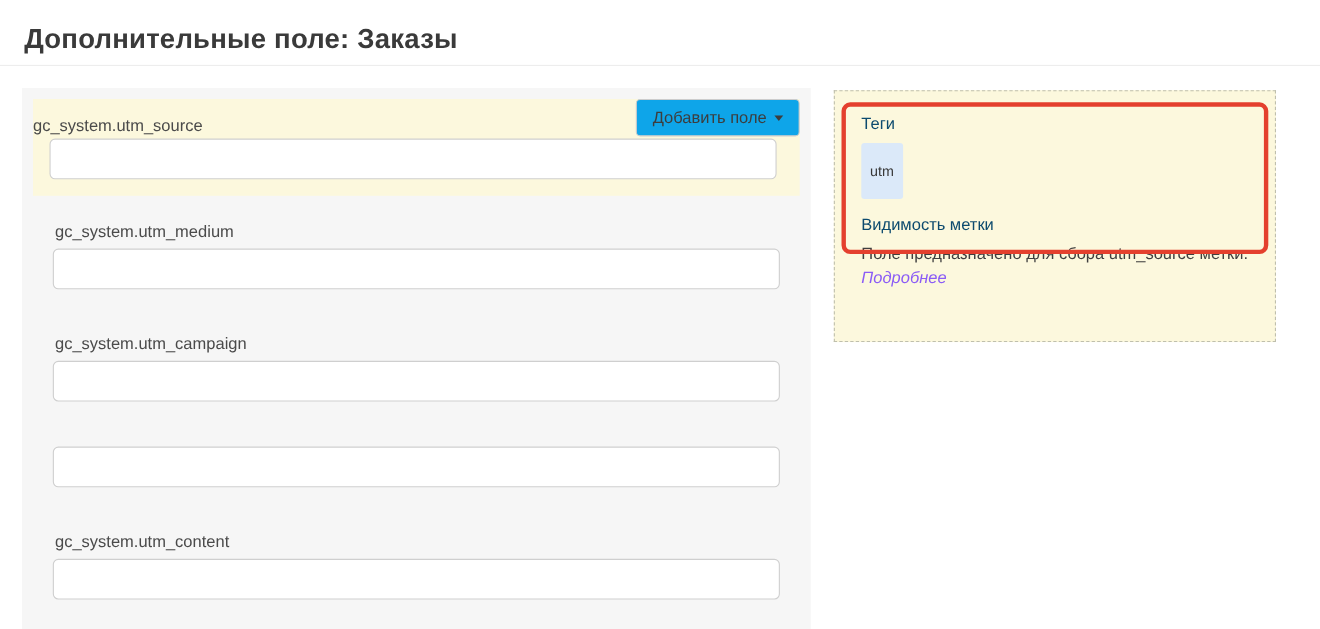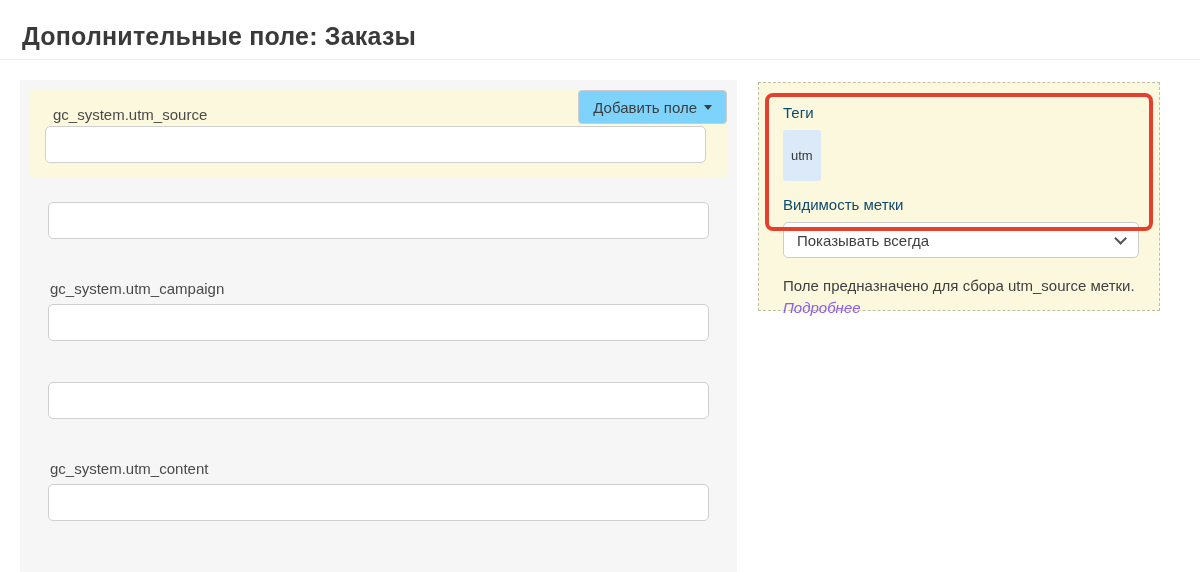--- a/index.html
+++ b/index.html
@@ -45,21 +45,21 @@
     background: #f6f6f6;
   }
   .highlighted-block {
     position: relative;
     margin: 10px 10px 0 10px;
     height: 88px;
     background: #fcf8dd;
   }
   .highlighted-block .field-label {
     position: absolute;
-    left: 23px;
+    left: 0;
     top: 16px;
   }
   .field-label {
     display: block;
     font-size: 15px;
     color: #4a4a4a;
   }
   .text-input {
     display: block;
     width: 661px;
@@ -77,21 +77,21 @@
     position: absolute;
     left: 15px;
     top: 36px;
   }
   .add-field-button {
     position: absolute;
     top: 0;
     right: 0;
     height: 34px;
     padding: 0 14px;
-    background: #7dd3fc;
+    background: #0ea5e9;
     border: 1px solid #cccccc;
     border-radius: 4px;
     font-family: "Liberation Sans", sans-serif;
     font-size: 15px;
     color: #3d3d3d;
     display: flex;
     align-items: center;
     gap: 7px;
     cursor: pointer;
   }
@@ -192,20 +192,21 @@
     <div class="highlighted-block">
       <label class="field-label">gc_system.utm_source</label>
       <button class="add-field-button">
         <span>Добавить поле</span>
         <span class="caret-down"></span>
       </button>
       <input class="text-input" type="text" value="" style="">
     </div>
 
     <div class="field-group">
+      <label class="field-label">gc_system.utm_medium</label>
       <input class="text-input" type="text" value="" style="">
     </div>
 
     <div class="field-group">
       <label class="field-label">gc_system.utm_campaign</label>
       <input class="text-input" type="text" value="" style="">
     </div>
 
     <div class="field-group">
       <input class="text-input" type="text" value="" style="">
@@ -218,22 +219,18 @@
 
   </div>
 
   <div class="right-panel">
     <div class="highlight-annotation"></div>
 
     <div class="tags-label">Теги</div>
     <span class="tag-badge">utm</span>
 
     <div class="visibility-label">Видимость метки</div>
-    <div class="visibility-select">
-      <span>Показывать всегда</span>
-      <span class="chevron-down"></span>
-    </div>
 
     <div class="panel-description">Поле предназначено для сбора utm_source метки.</div>
     <a class="details-link">Подробнее</a>
   </div>
 
 </div>
 
 </body></html>

